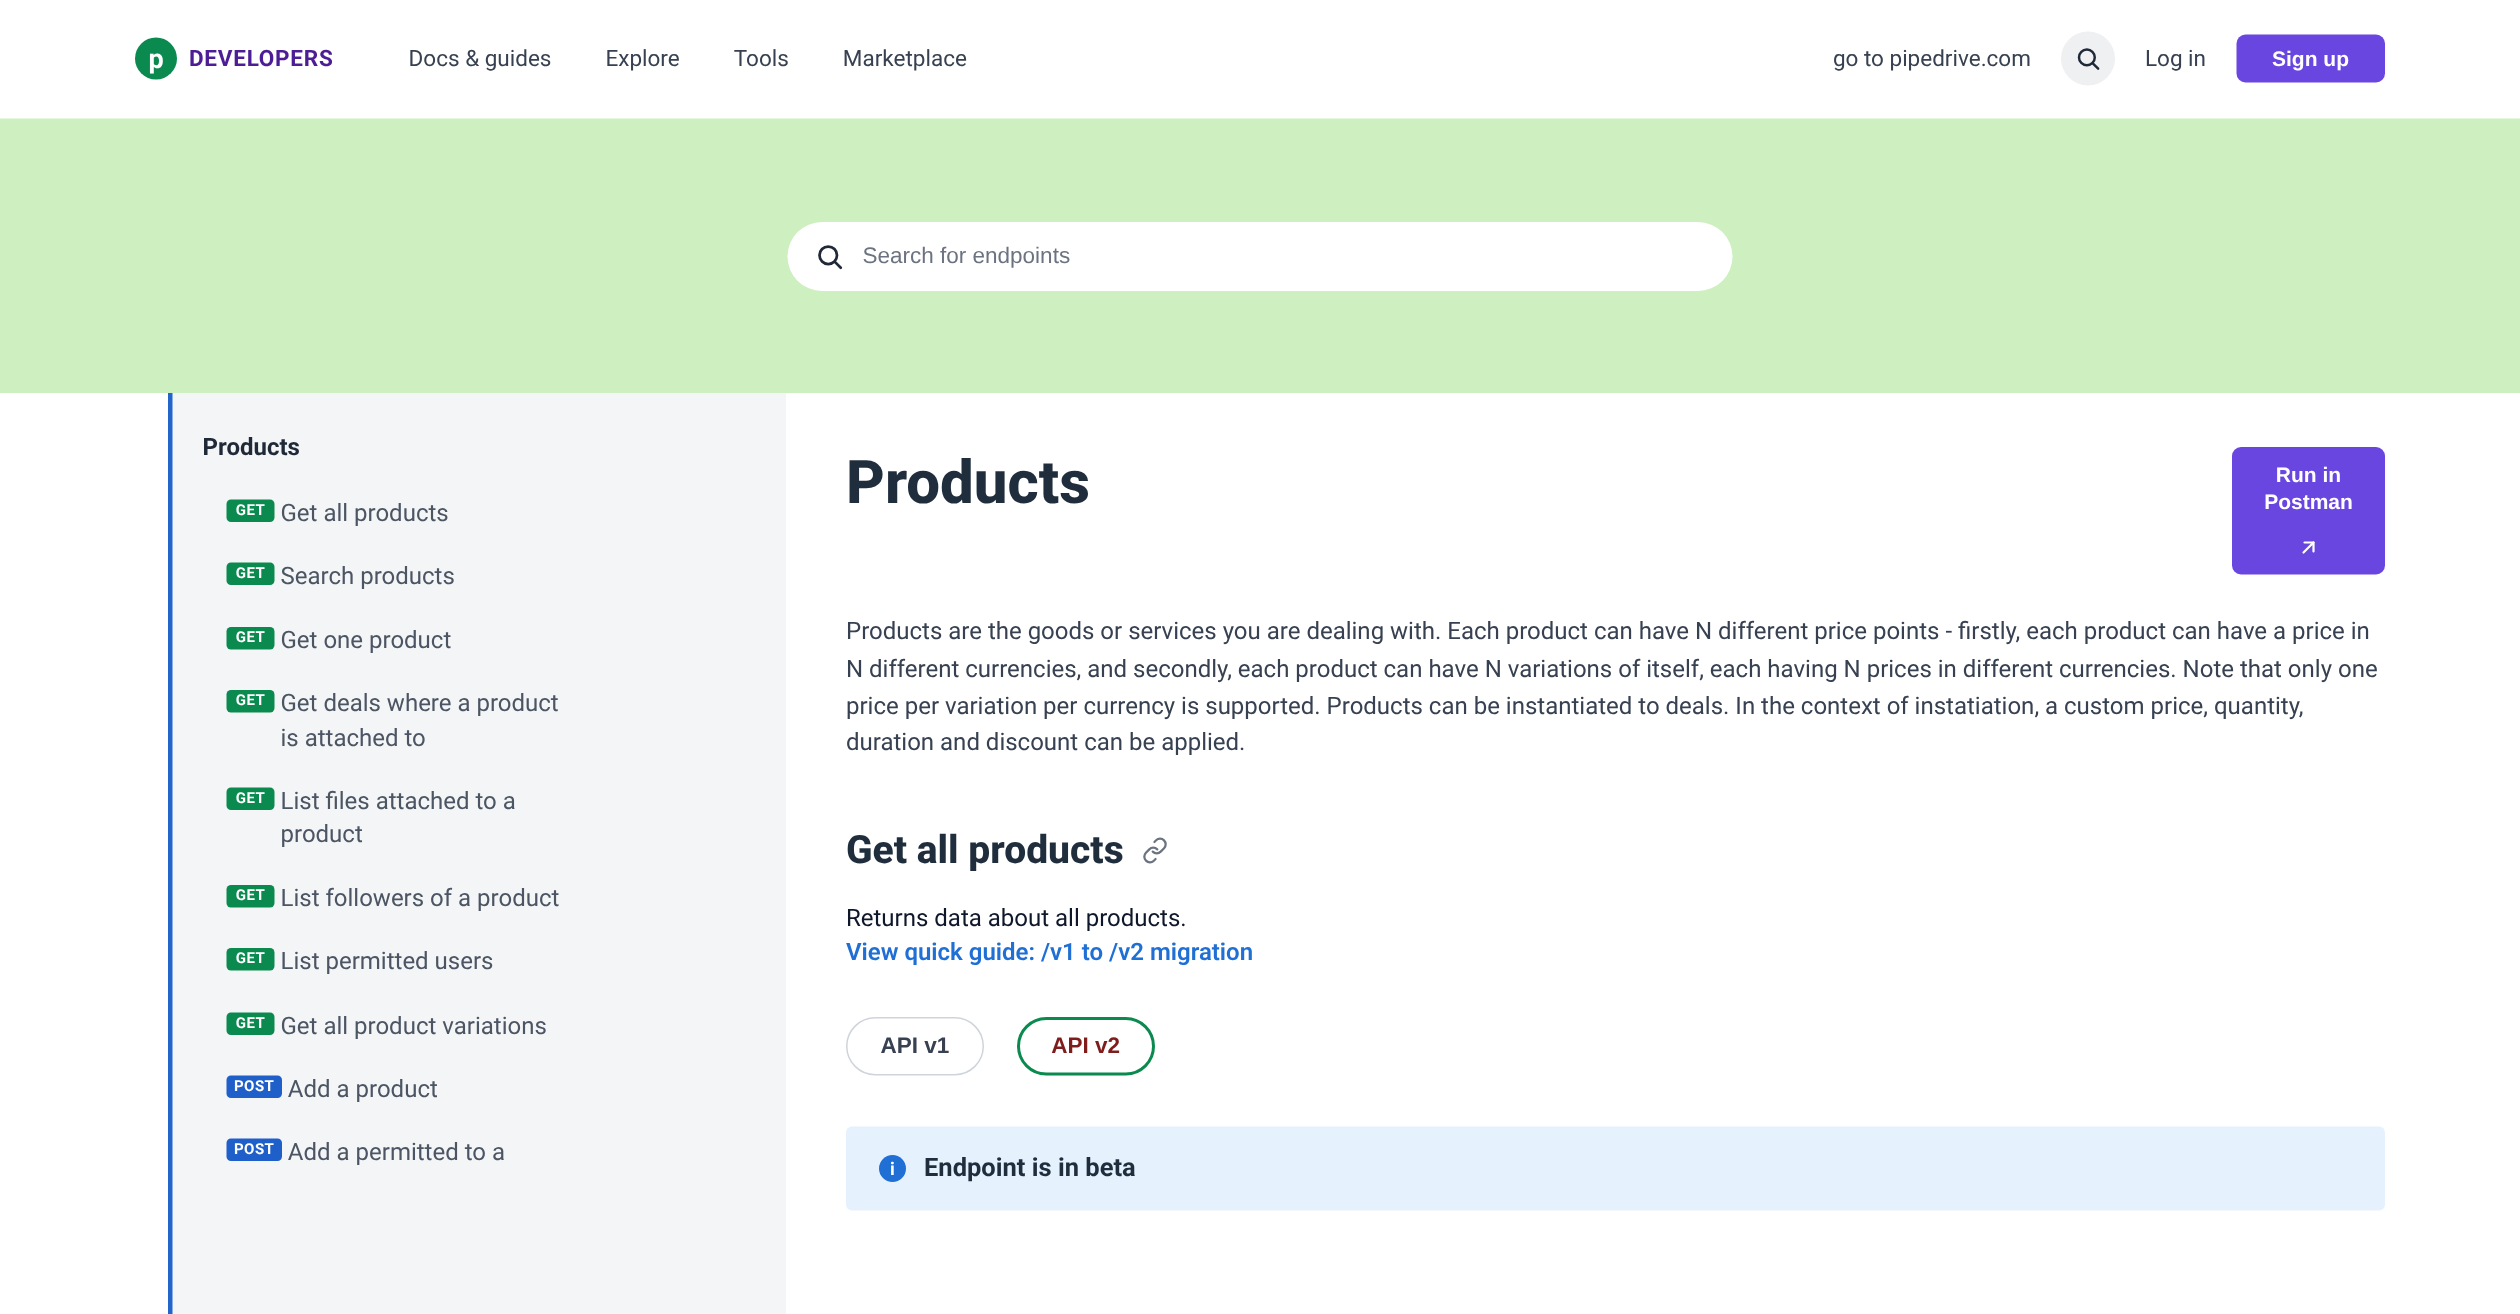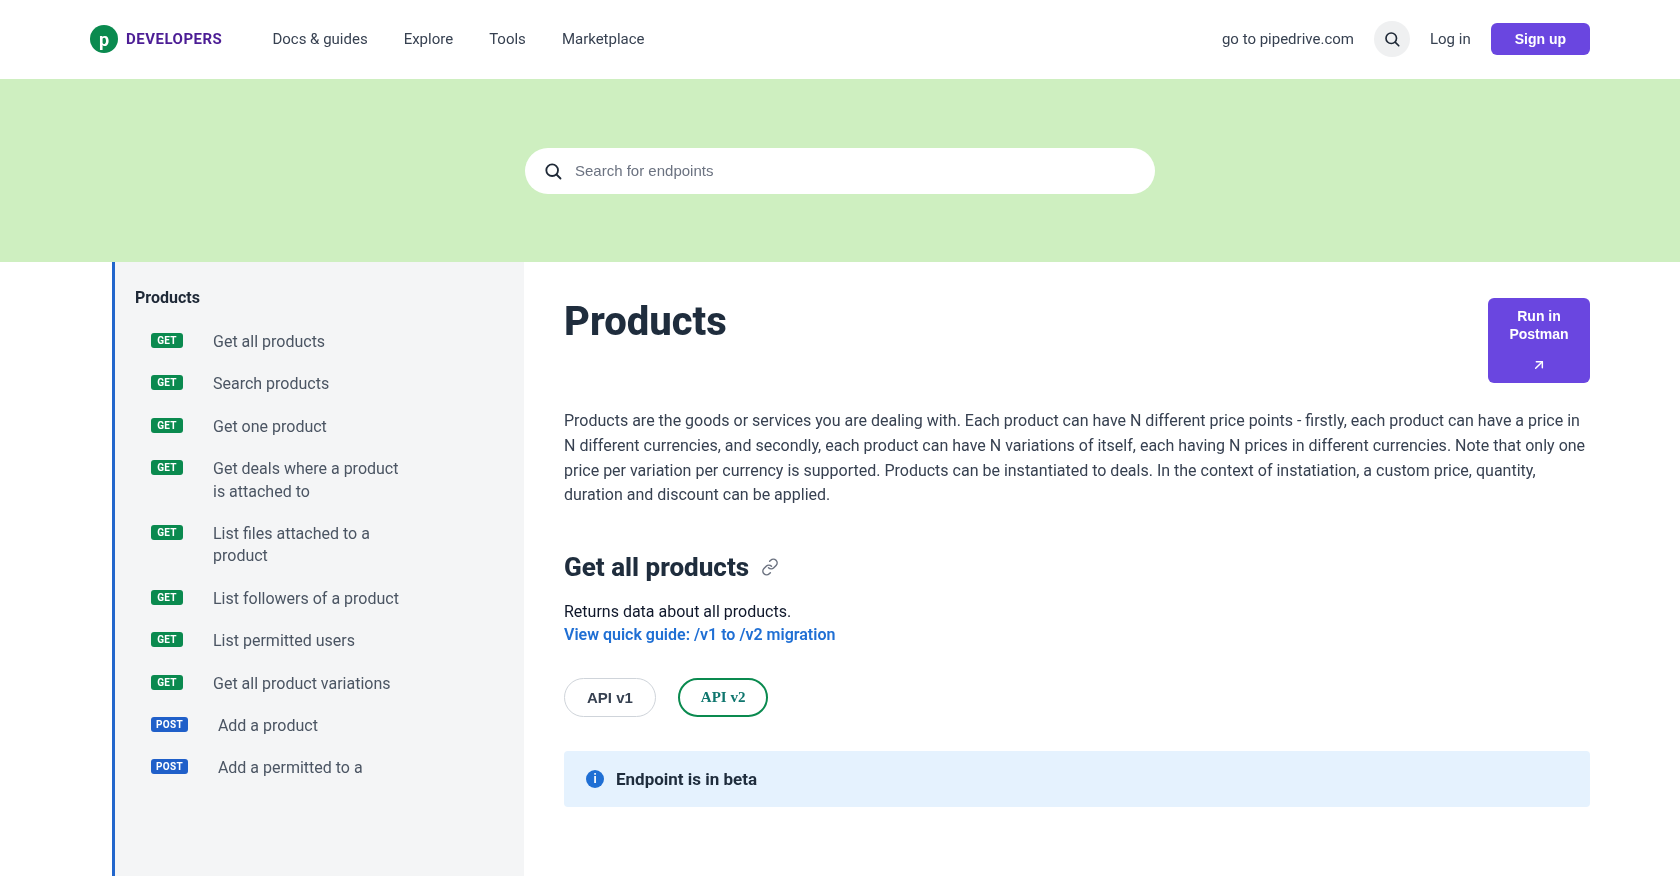--- a/index.html
+++ b/index.html
@@ -136,21 +136,21 @@
   }
   .sidebar-list {
     list-style: none;
     display: flex;
     flex-direction: column;
     gap: 4px;
   }
   .sidebar-item {
     display: flex;
     align-items: flex-start;
-    gap: 30px;
+    gap: 4px;
     padding: 8px 0 8px 16px;
     cursor: pointer;
   }
   .method-badge {
     font-size: 10px;
     font-weight: 700;
     color: #ffffff;
     border-radius: 3px;
     padding: 2px 5px;
     min-width: 32px;
@@ -243,23 +243,22 @@
     background: #ffffff;
     color: #374151;
     border-radius: 999px;
     padding: 10px 22px;
     font-size: 15px;
     font-weight: 600;
     cursor: pointer;
   }
   .tab.active {
     border: 2px solid #0a8a4f;
-    color: #0f766e;
+    color: #7f1d1d;
     padding: 9px 21px;
-    font-family: Liberation Serif, serif;
   }
   .beta-banner {
     background: #e5f2fe;
     border-radius: 4px;
     padding: 18px 22px;
     display: flex;
     align-items: center;
     gap: 12px;
   }
   .info-dot {

